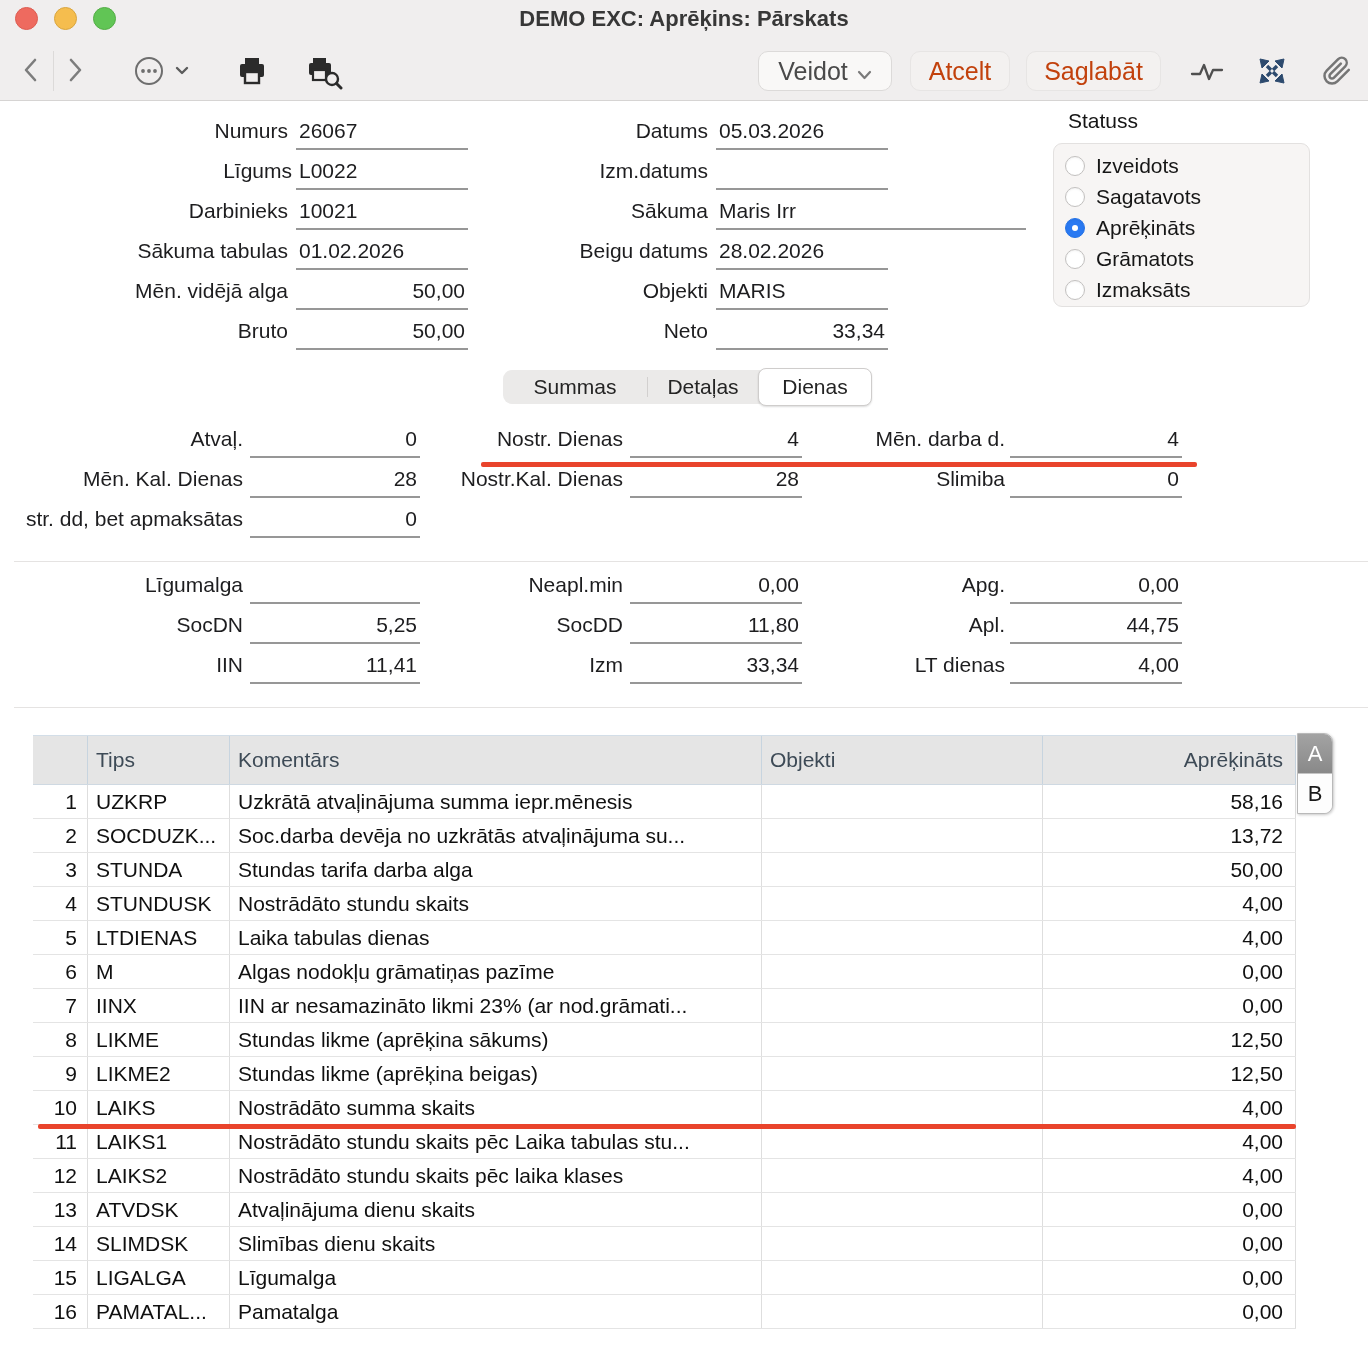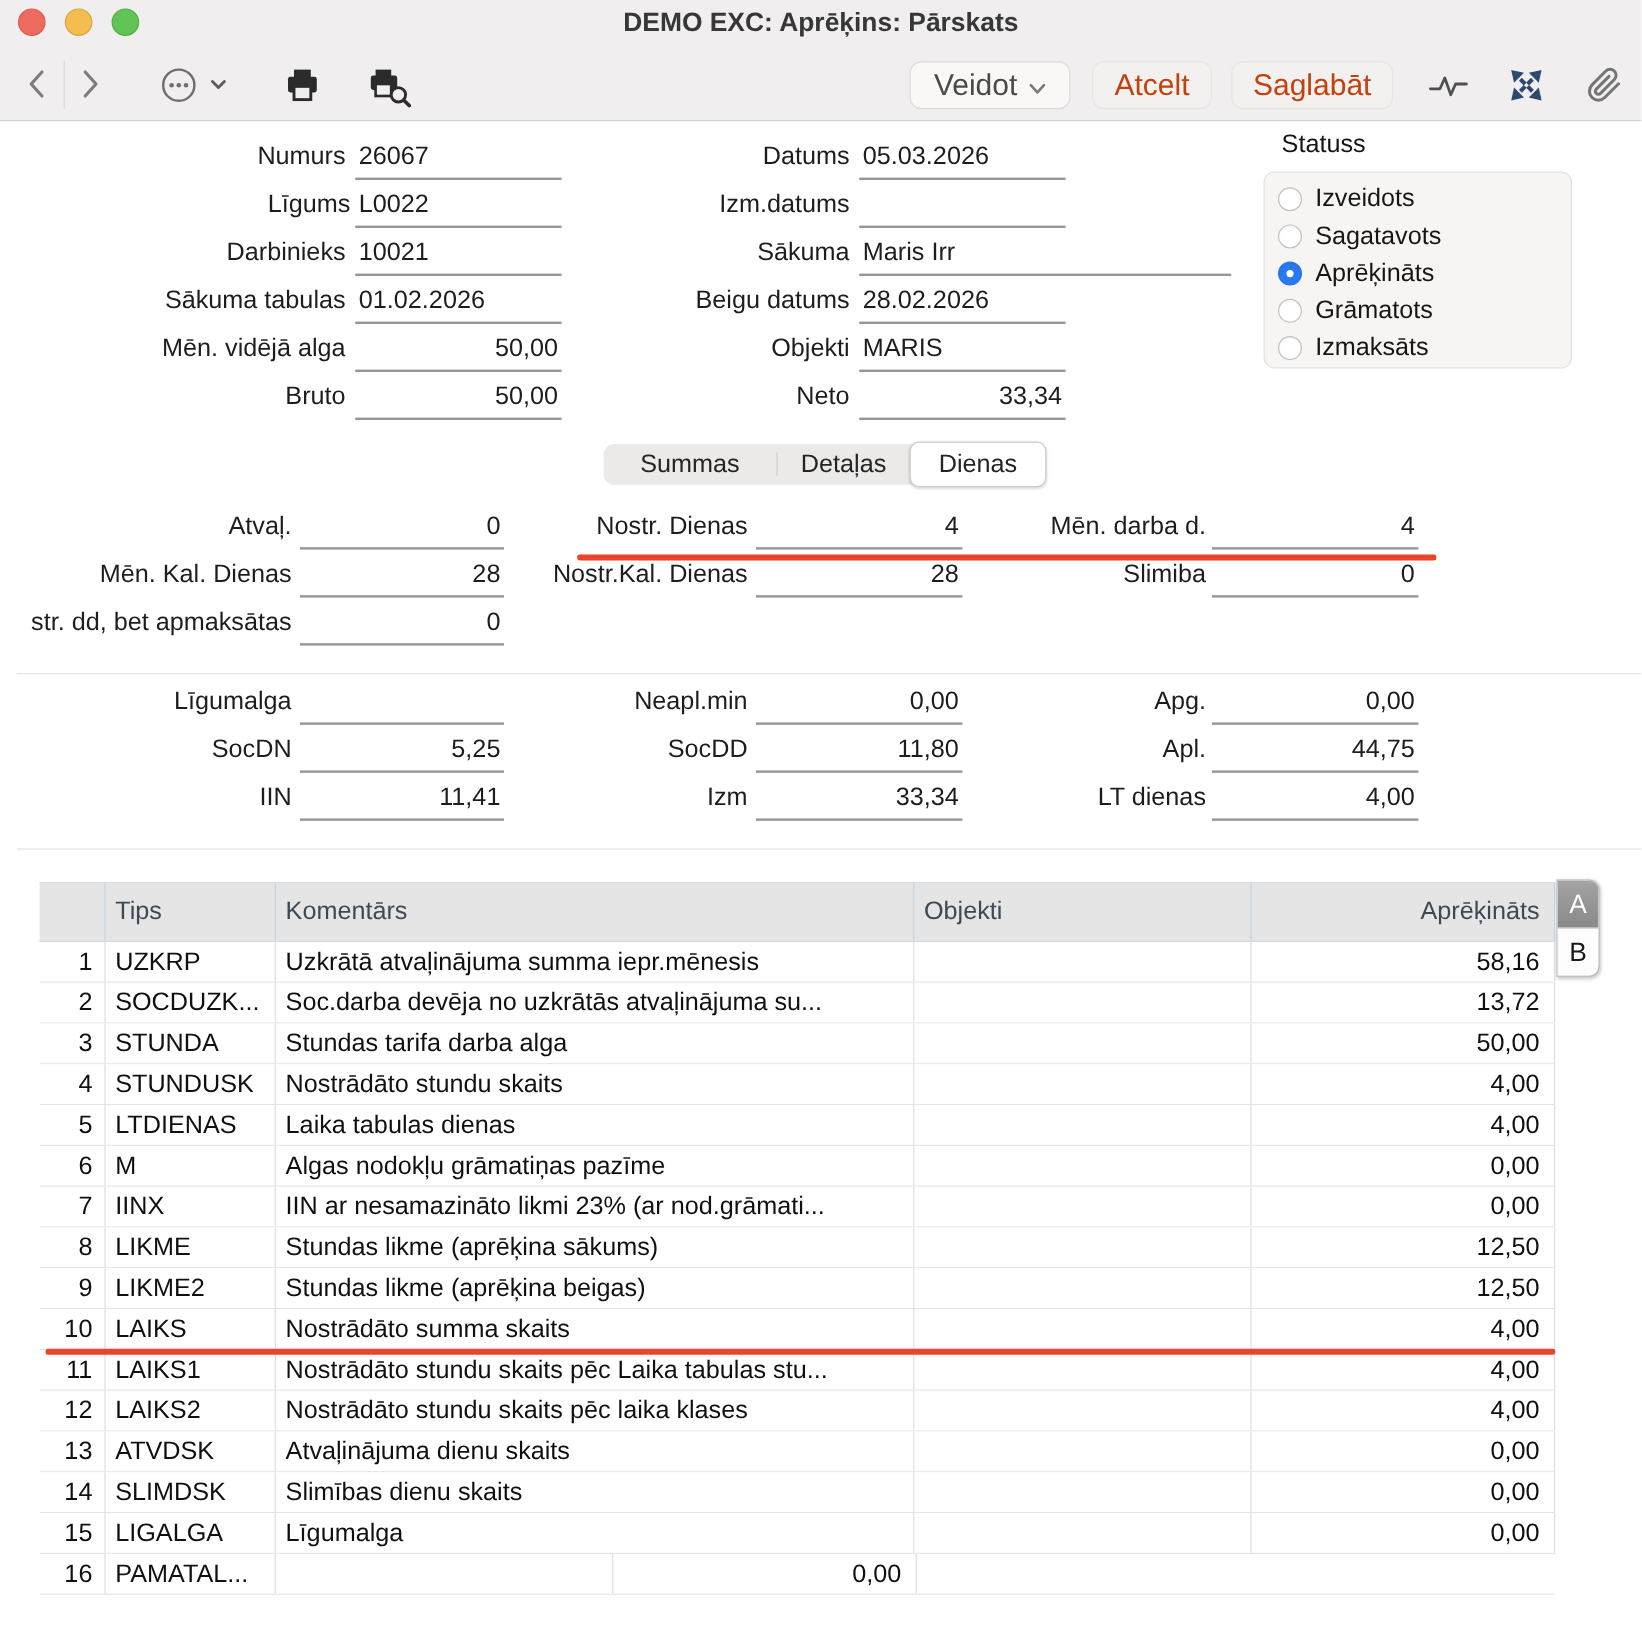--- a/index.html
+++ b/index.html
@@ -301,20 +301,21 @@
         <div class="trow">
           <div class="tcell c0" style="width: 55px;">15</div>
           <div class="tcell c1" style="width: 142px;">LIGALGA</div>
           <div class="tcell c2" style="width: 532px;">Līgumalga</div>
           <div class="tcell c3" style="width: 281px;"></div>
           <div class="tcell c4" style="width: 253px;">0,00</div>
         </div>
         <div class="trow">
           <div class="tcell c0" style="width: 55px;">16</div>
           <div class="tcell c1" style="width: 142px;">PAMATAL...</div>
+          <div class="tcell c2" style="width: 532px;">Pamatalga</div>
           <div class="tcell c3" style="width: 281px;"></div>
           <div class="tcell c4" style="width: 253px;">0,00</div>
         </div>
       </div>
     <div id="ab">
         <div class="abbtn absel">A</div>
         <div class="abbtn">B</div>
       </div>
 
     <div class="redline" id="red1" style="background: rgb(233, 68, 44);"></div>

